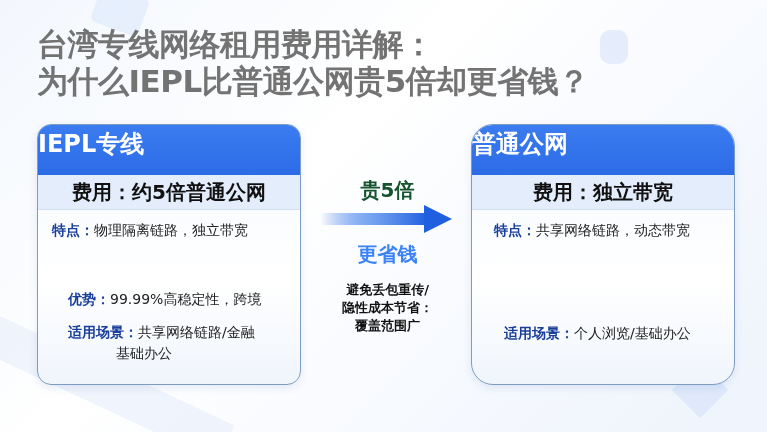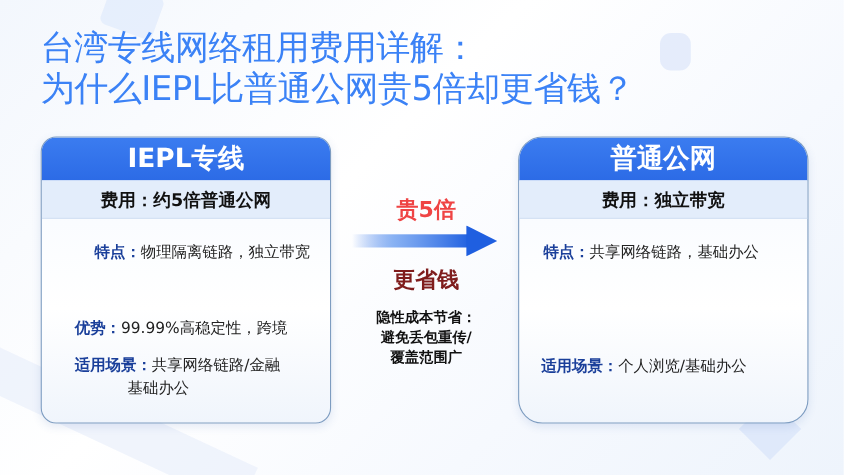--- a/index.html
+++ b/index.html
@@ -9,55 +9,55 @@
     background: linear-gradient(135deg, #f3f7fd 0%, #ffffff 40%, #f6f9fe 70%, #eef4fc 100%);
     position: relative;
     color: #111;
   }
   .deco { position: absolute; pointer-events: none; }
   .deco1 { left: 95px; top: -10px; width: 50px; height: 40px; background: #dce8fb; border-radius: 6px; transform: rotate(20deg); opacity: .6; }
   .deco2 { left: 600px; top: 30px; width: 28px; height: 34px; background: #dbe6fa; border-radius: 10px; opacity: .7; }
   .deco3 { left: 680px; top: 370px; width: 40px; height: 40px; background: #d7e4fa; transform: rotate(45deg); opacity: .7; }
   .deco4 { left: -60px; top: 360px; width: 300px; height: 40px; background: #e9f0fb; transform: rotate(25deg); opacity: .7; }
 
-  .title { position: absolute; left: 37px; top: 26px; font-weight: 400; font-size: 31px; line-height: 37px; letter-spacing: -0.5px; color: #3b82f6; }
+  .title { position: absolute; left: 37px; top: 26px; font-weight: 700; font-size: 31px; line-height: 37px; letter-spacing: -0.5px; color: #737373; }
 
   .card { position: absolute; top: 124px; width: 264px; height: 261px; border: 1.5px solid #7d9cc0; border-radius: 14px; overflow: hidden; background: linear-gradient(180deg, #f5f9ff 0%, #ffffff 60%, #f0f5fc 100%); box-shadow: 0 3px 8px rgba(60,100,170,.12); }
   .card.left { left: 37px; }
   .card.right { left: 471px; border-radius: 22px; }
-  .card-head { height: 39px; background: linear-gradient(180deg, #3b7cf0 0%, #2c6be6 100%); color: #fff; font-weight: 700; font-size: 24px; text-align: center; line-height: 39px; }
-  .card-fee { height: 35px; background: #e3edfb; text-align: center; line-height: 35px; font-weight: 700; font-size: 16px; color: #111; border-bottom: 1px solid #d3e0f3; }
+  .card-head { height: 50px; background: linear-gradient(180deg, #3b7cf0 0%, #2c6be6 100%); color: #fff; font-weight: 700; font-size: 24px; text-align: left; line-height: 39px; }
+  .card-fee { height: 35px; background: #e3edfb; text-align: center; line-height: 35px; font-weight: 700; font-size: 20px; color: #111; border-bottom: 1px solid #d3e0f3; }
   .row { position: absolute; font-size: 14px; line-height: 21px; color: #222; }
   .row .k { color: #1a3f9a; font-weight: 700; }
   .row .v { color: #222; }
   .row .cont { display: block; }
 
   .mid { position: absolute; left: 310px; top: 165px; width: 155px; text-align: center; }
-  .mid-top { position: absolute; left: 0; width: 155px; top: 12px; font-weight: 800; font-size: 20px; color: #ef4444; }
+  .mid-top { position: absolute; left: 0; width: 155px; top: 12px; font-weight: 800; font-size: 20px; color: #14532d; }
   .arrow { position: absolute; left: 10px; top: 40px; width: 132px; height: 28px; }
-  .mid-save { position: absolute; left: 0; width: 155px; top: 76px; font-weight: 800; font-size: 20px; color: #7f1d1d; }
+  .mid-save { position: absolute; left: 0; width: 155px; top: 76px; font-weight: 800; font-size: 20px; color: #3b82f6; }
   .mid-note { position: absolute; left: 0; width: 155px; top: 116px; font-weight: 700; font-size: 13px; line-height: 18px; color: #111; }
 </style>
 </head>
 <body>
 
 <div class="deco deco1"></div>
 <div class="deco deco2"></div>
 <div class="deco deco3"></div>
 <div class="deco deco4"></div>
 
 <div class="title">
   <div>台湾专线网络租用费用详解：</div>
   <div>为什么IEPL比普通公网贵5倍却更省钱？</div>
 </div>
 
 <div class="card left">
   <div class="card-head">IEPL专线</div>
   <div class="card-fee">费用：约5倍普通公网</div>
-  <div class="row" style="left:48px; top:95px;">
+  <div class="row" style="left:14px; top:95px;">
     <span class="k">特点：</span><span class="v">物理隔离链路，独立带宽</span>
   </div>
   <div class="row" style="left:30px; top:164px;">
     <span class="k">优势：</span><span class="v">99.99%高稳定性，跨境</span>
   </div>
   <div class="row" style="left:30px; top:197px;">
     <span class="k">适用场景：</span><span class="v">共享网络链路/金融</span>
     <span class="cont" style="padding-left:48px;">基础办公</span>
   </div>
 </div>
@@ -70,28 +70,28 @@
         <stop offset="0" stop-color="#2f6fe8" stop-opacity="0"></stop>
         <stop offset="0.35" stop-color="#6b9ef0" stop-opacity="0.8"></stop>
         <stop offset="1" stop-color="#1f5fe0"></stop>
       </linearGradient>
     </defs>
     <rect x="0" y="8" width="108" height="12" fill="url(#ag)"></rect>
     <polygon points="104,0 132,14 104,28" fill="#1f5fe0"></polygon>
   </svg>
   <div class="mid-save">更省钱</div>
   <div class="mid-note">
+    <div>避免丢包重传/</div>
     <div>隐性成本节省：</div>
-    <div>避免丢包重传/</div>
     <div>覆盖范围广</div>
   </div>
 </div>
 
 <div class="card right">
   <div class="card-head">普通公网</div>
   <div class="card-fee">费用：独立带宽</div>
   <div class="row" style="left:22px; top:95px;">
-    <span class="k">特点：</span><span class="v">共享网络链路，基础办公</span>
+    <span class="k">特点：</span><span class="v">共享网络链路，动态带宽</span>
   </div>
-  <div class="row" style="left:20px; top:198px;">
+  <div class="row" style="left:32px; top:198px;">
     <span class="k">适用场景：</span><span class="v">个人浏览/基础办公</span>
   </div>
 </div>
 
 </body></html>

